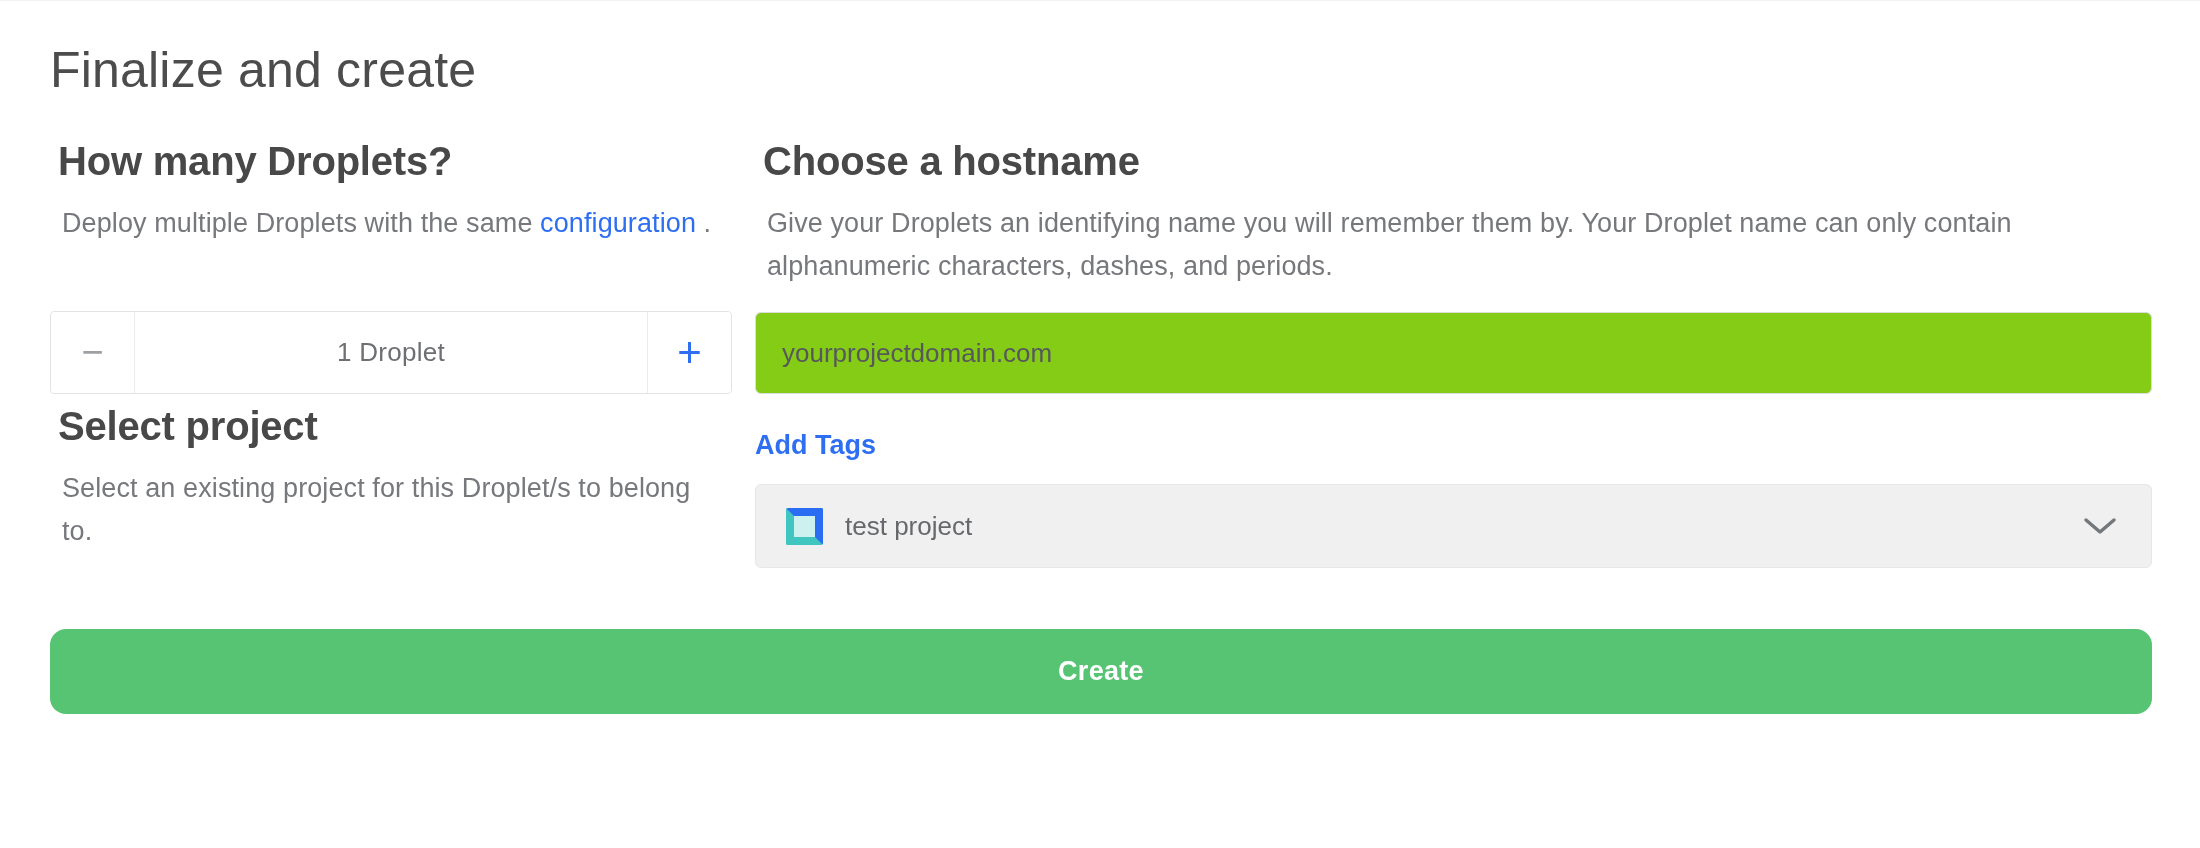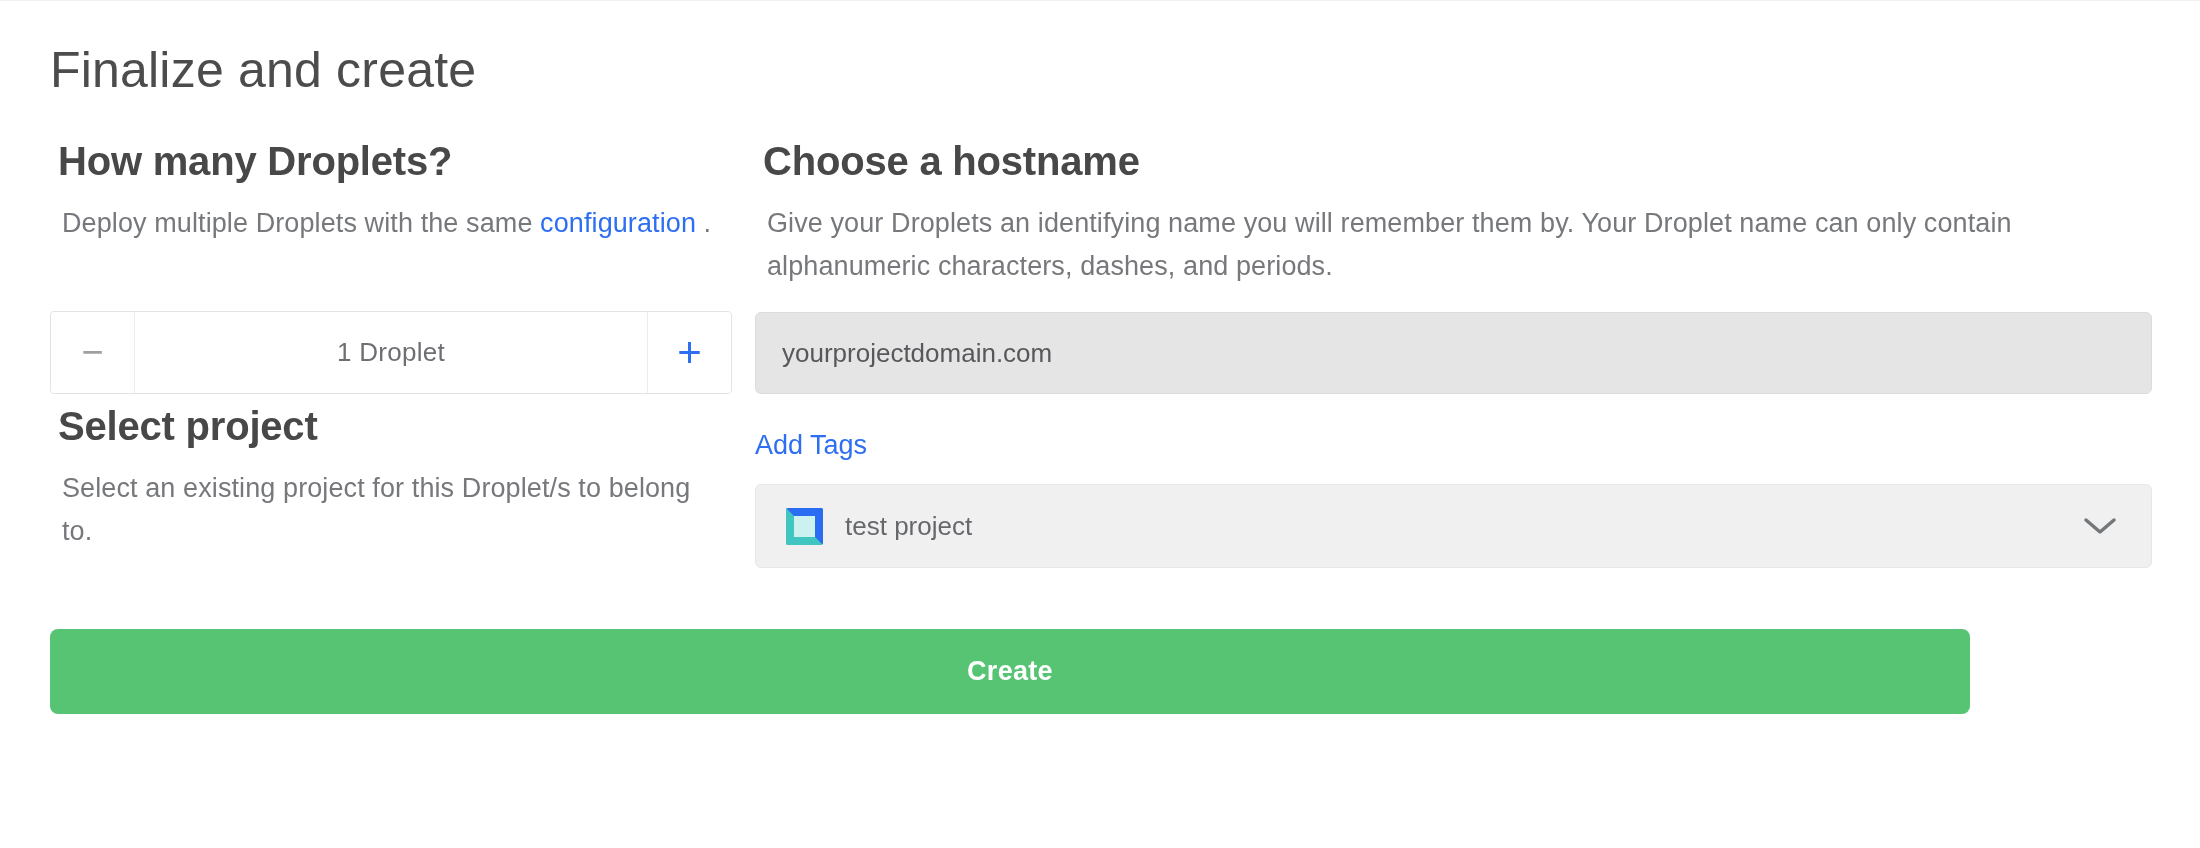--- a/index.html
+++ b/index.html
@@ -50,26 +50,26 @@
   }
 
   .select-project-heading { margin-top: 98px; }
 
   
   .hostname-input {
     margin-top: 24px; width: 100%; height: 82px;
     border: 1px solid #dcdcdc; border-radius: 6px;
     padding: 0 26px; font-size: 26px; color: #57585b;
     font-family: "Liberation Sans", sans-serif;
-    outline: none; background: #e5e5e5;
+    outline: none; background: #84cc16;
   }
 
   .add-tags {
     display: inline-block; margin-top: 36px;
-    font-size: 27px; color: #2e6ff2; font-weight: 400;
+    font-size: 27px; color: #2e6ff2; font-weight: 700;
     text-decoration: none; cursor: pointer; line-height: 30px;
   }
 
   
   .project-select {
     margin-top: 24px; width: 100%; height: 84px;
     background: #f0f0f1; border: 1px solid #e7e7e8; border-radius: 6px;
     display: flex; align-items: center; padding: 12px 30px;
     position: relative; cursor: pointer;
   }
@@ -78,22 +78,22 @@
     border-style: solid; border-width: 8px;
     border-top-color: #2a6cf2; border-right-color: #2a6cf2;
     border-bottom-color: #40c5c0; border-left-color: #40c5c0;
     background: #ccf1ee;
   }
   .project-label { margin-left: 22px; font-size: 26px; color: #66686b; }
   .chevron { position: absolute; right: 34px; top: 50%; margin-top: -10px; }
 
   
   .create-btn {
-    margin-top: 61px; width: 1920px; height: 85px;
-    background: #57c473; border: none; border-radius: 8px;
+    margin-top: 61px; width: 2102px; height: 85px;
+    background: #57c473; border: none; border-radius: 16px;
     color: #ffffff; font-size: 27px; font-weight: 700; letter-spacing: 0.3px;
     font-family: "Liberation Sans", sans-serif;
     display: flex; align-items: center; justify-content: center;
     cursor: pointer;
   }
 </style>
 </head>
 <body>
 
 <div class="content">

